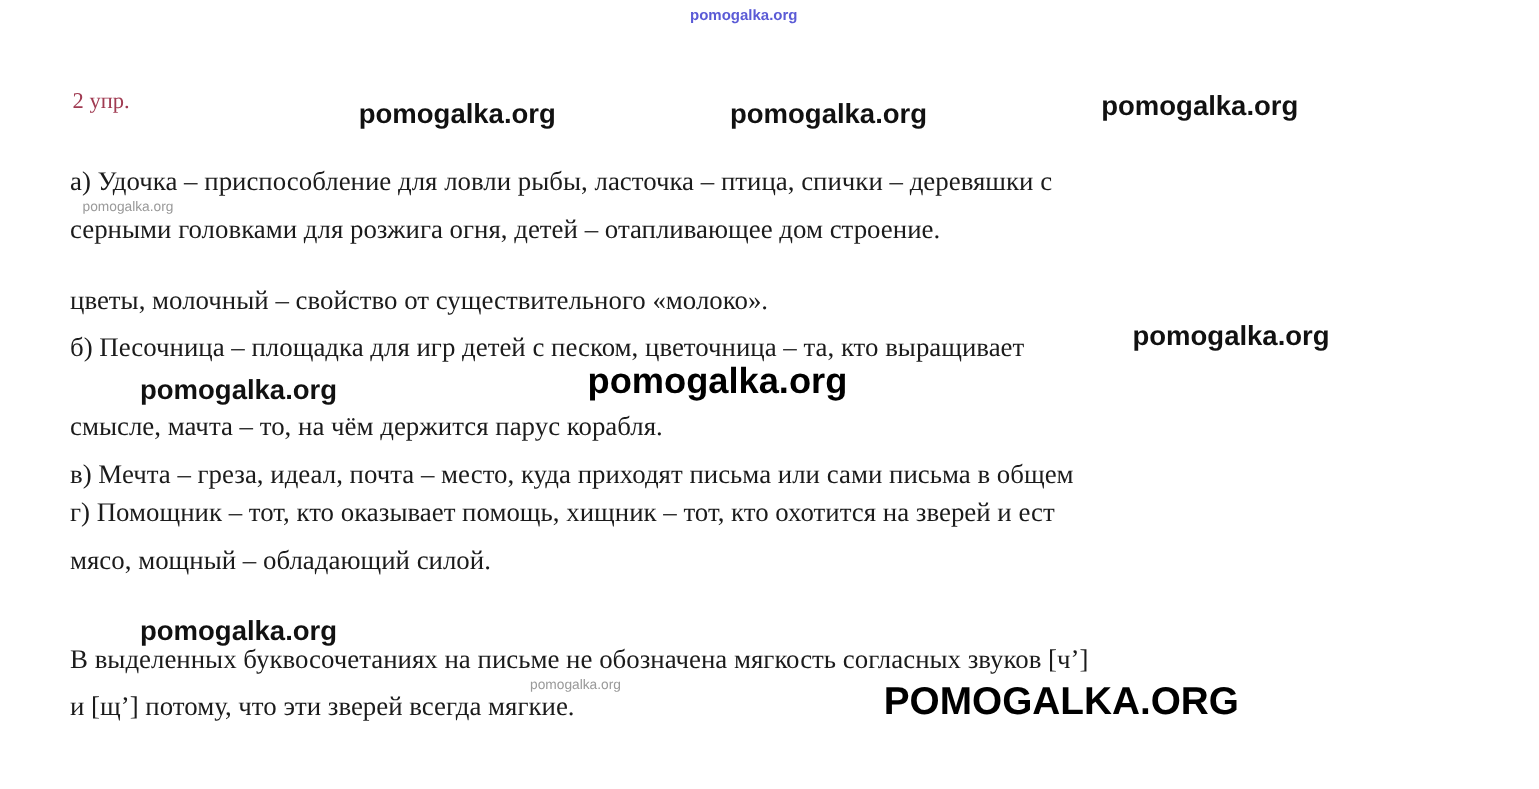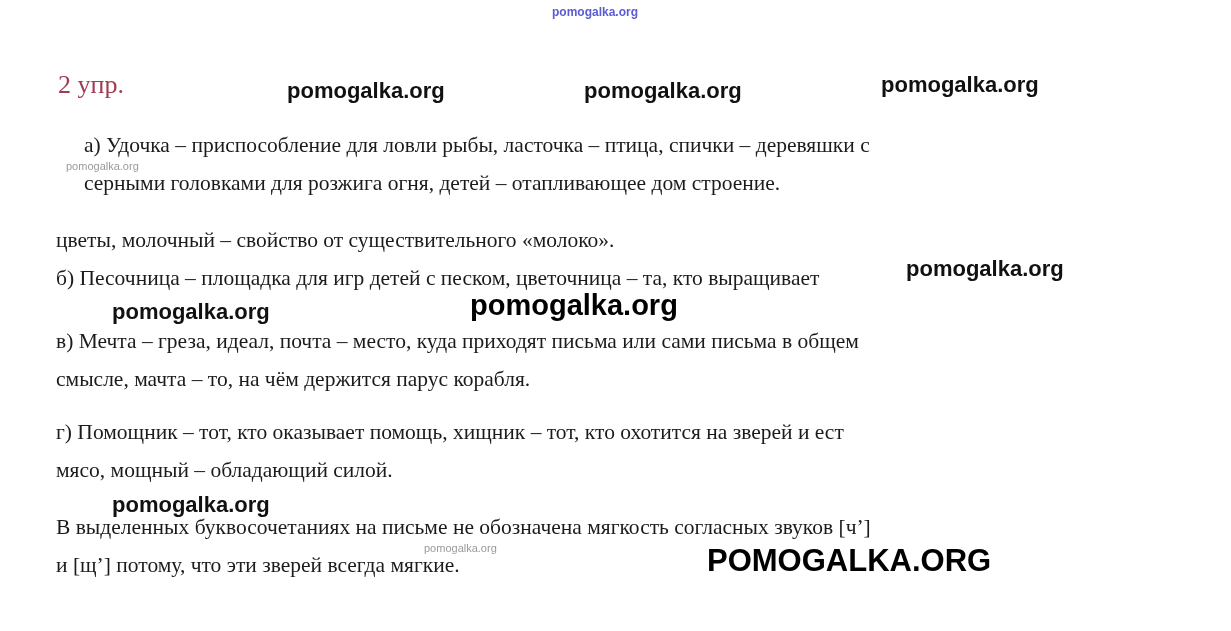--- a/index.html
+++ b/index.html
@@ -55,44 +55,44 @@
     color: #000000;
     font-size: 31px;
     font-weight: bold;
   }
 
   
   #exercise-number {
     position: absolute;
     left: 58px;
     top: 70px;
-    font-size: 26px;
+    font-size: 18px;
     color: #a03b52;
     font-family: "Liberation Serif", serif;
   }
 
   
   .para {
     position: absolute;
     left: 56px;
     width: 1110px;
     font-size: 21.5px;
     line-height: 38px;
     color: #1b1b1b;
     text-align: left;
   }
   .para .line {
     display: block;
     white-space: nowrap;
   }
 
-  #para-a { top: 126px; margin-left: 28px; }
+  #para-a { top: 126px; }
   #para-b { top: 221px; }
   #para-v { top: 322px; }
-  #para-g { top: 413px; }
+  #para-g { top: 391px; }
   #para-note { top: 508px; }
 </style>
 </head>
 <body>
 
 <div class="page">
 
   <div class="wm blue-small" style="left:552px; top:5px;">pomogalka.org</div>
 
   <div class="wm black-med" style="left:287px; top:78px;">pomogalka.org</div>
@@ -117,22 +117,22 @@
     <span class="line">а) Удочка – приспособление для ловли рыбы, ласточка – птица, спички – деревяшки с</span>
     <span class="line">серными головками для розжига огня, детей – отапливающее дом строение.</span>
   </div>
 
   <div class="para" id="para-b">
     <span class="line">цветы, молочный – свойство от существительного «молоко».</span>
     <span class="line">б) Песочница – площадка для игр детей с песком, цветочница – та, кто выращивает</span>
   </div>
 
   <div class="para" id="para-v">
+    <span class="line">смысле, мачта – то, на чём держится парус корабля.</span>
     <span class="line">в) Мечта – греза, идеал, почта – место, куда приходят письма или сами письма в общем</span>
-    <span class="line">смысле, мачта – то, на чём держится парус корабля.</span>
   </div>
 
   <div class="para" id="para-g">
     <span class="line">г) Помощник – тот, кто оказывает помощь, хищник – тот, кто охотится на зверей и ест</span>
     <span class="line">мясо, мощный – обладающий силой.</span>
   </div>
 
   <div class="para" id="para-note">
     <span class="line">В выделенных буквосочетаниях на письме не обозначена мягкость согласных звуков [ч’]</span>
     <span class="line">и [щ’] потому, что эти зверей всегда мягкие.</span>

